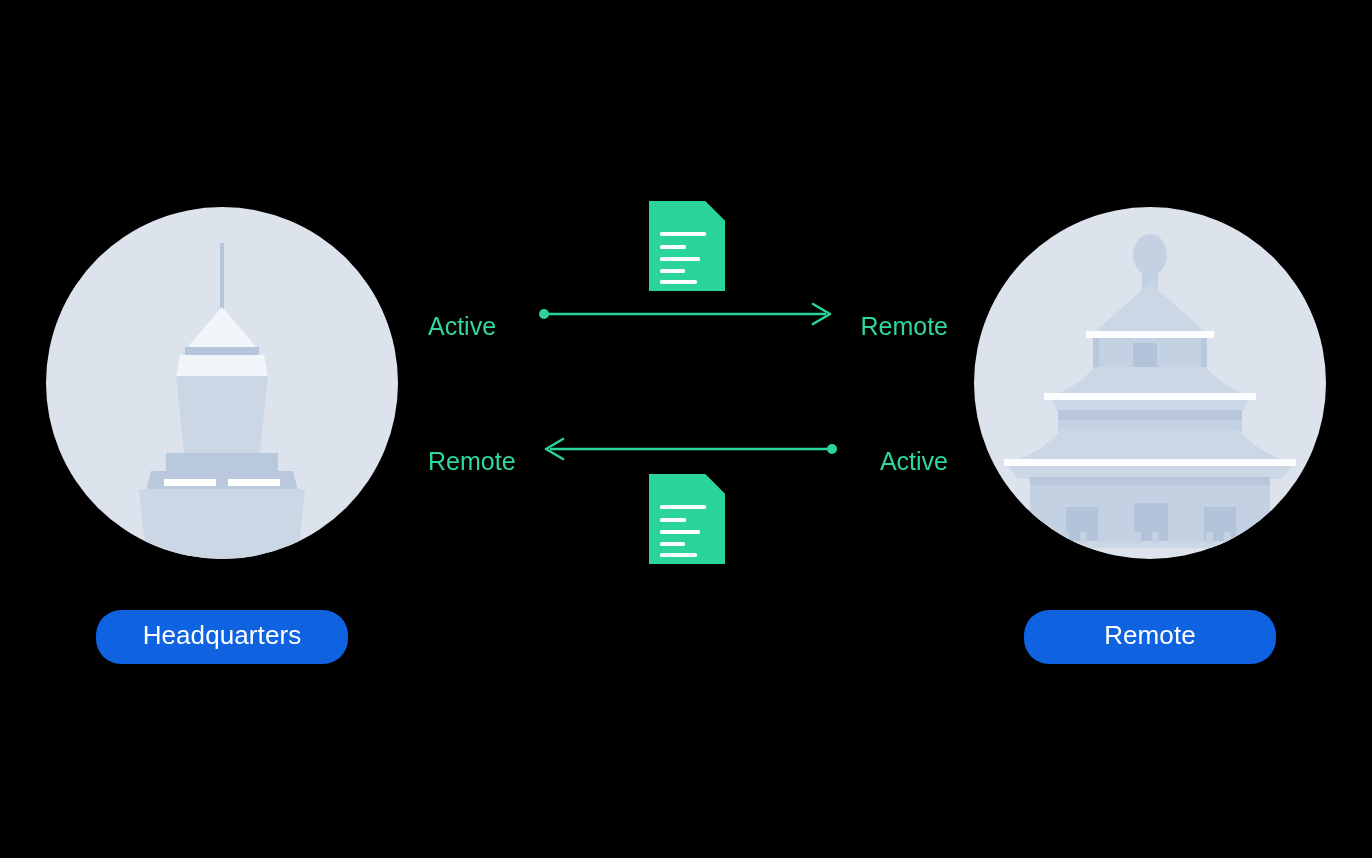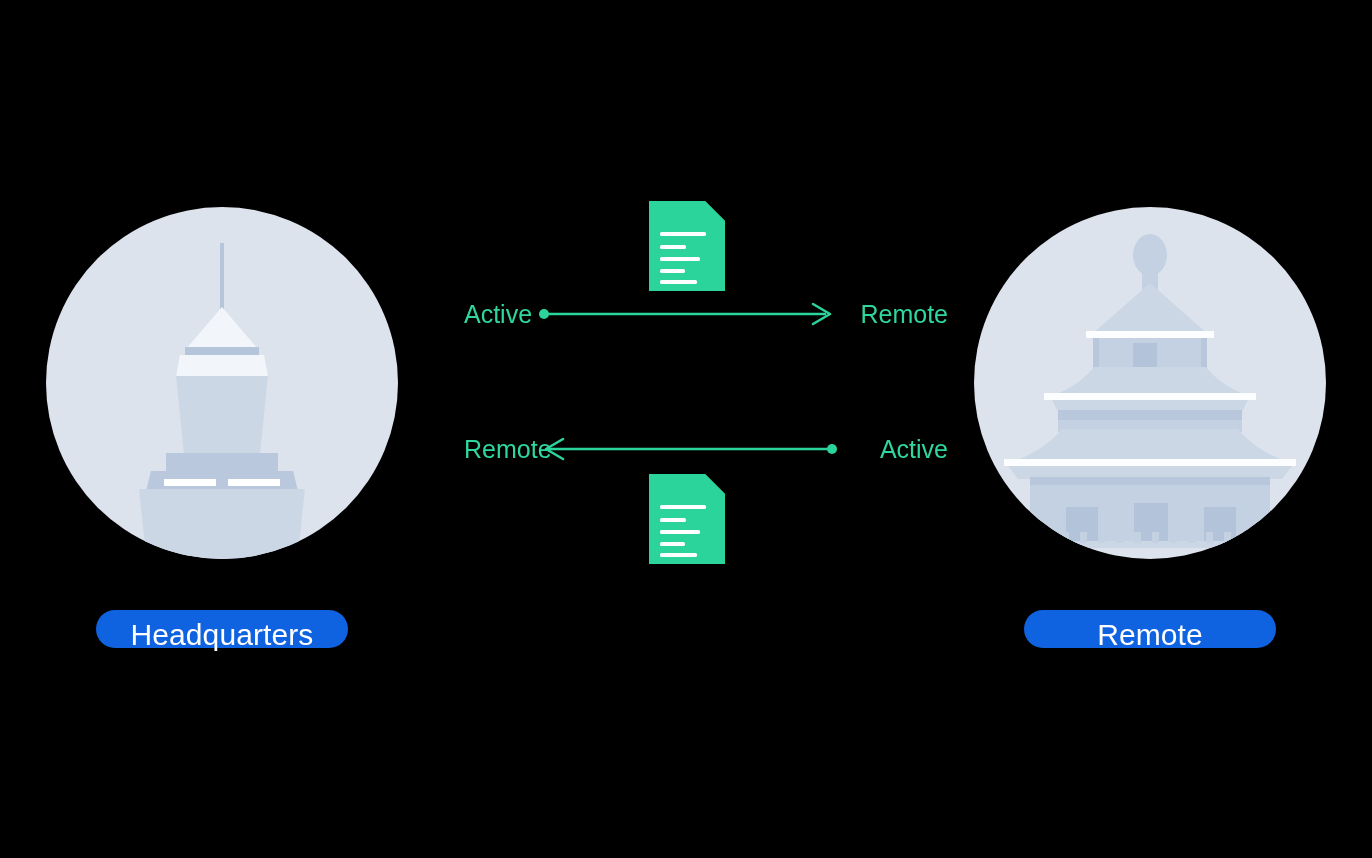--- a/index.html
+++ b/index.html
@@ -49,25 +49,25 @@
     width: 352px;
     height: 352px;
     display: block;
   }
 
   .site-pill {
     position: absolute;
     top: 610px;
     left: 85px;
     width: 252px;
-    height: 38px;
+    height: 54px;
     border-radius: 25px;
     background: #0f62e0;
     color: #ffffff;
-    font-size: 30px;
+    font-size: 26px;
     line-height: 50px;
     text-align: center;
     letter-spacing: 0.1px;
     box-sizing: border-box;
     white-space: nowrap;
   }
 
   
   .flow {
     position: absolute;
@@ -90,27 +90,26 @@
     position: absolute;
     left: 0;
     width: 572px;
     height: 40px;
   }
   .flow-row.top    { top: 294px; }
   .flow-row.bottom { top: 429px; }
 
   .flow-label {
     position: absolute;
-    top: 0;
+    top: 12px;
     height: 40px;
     line-height: 40px;
     font-size: 25px;
     color: #2fd69f;
     white-space: nowrap;
-    margin-left: 36px;
   }
   .flow-row.top .flow-label.lhs    { left: 28px;  width: 110px; text-align: left; }
   .flow-row.top .flow-label.rhs    { right: 24px; width: 130px; text-align: right; }
   .flow-row.bottom .flow-label.lhs { left: 28px;  width: 130px; text-align: left; }
   .flow-row.bottom .flow-label.rhs { right: 24px; width: 110px; text-align: right; }
 
   .flow-arrow {
     position: absolute;
     top: 0;
     left: 138px;

